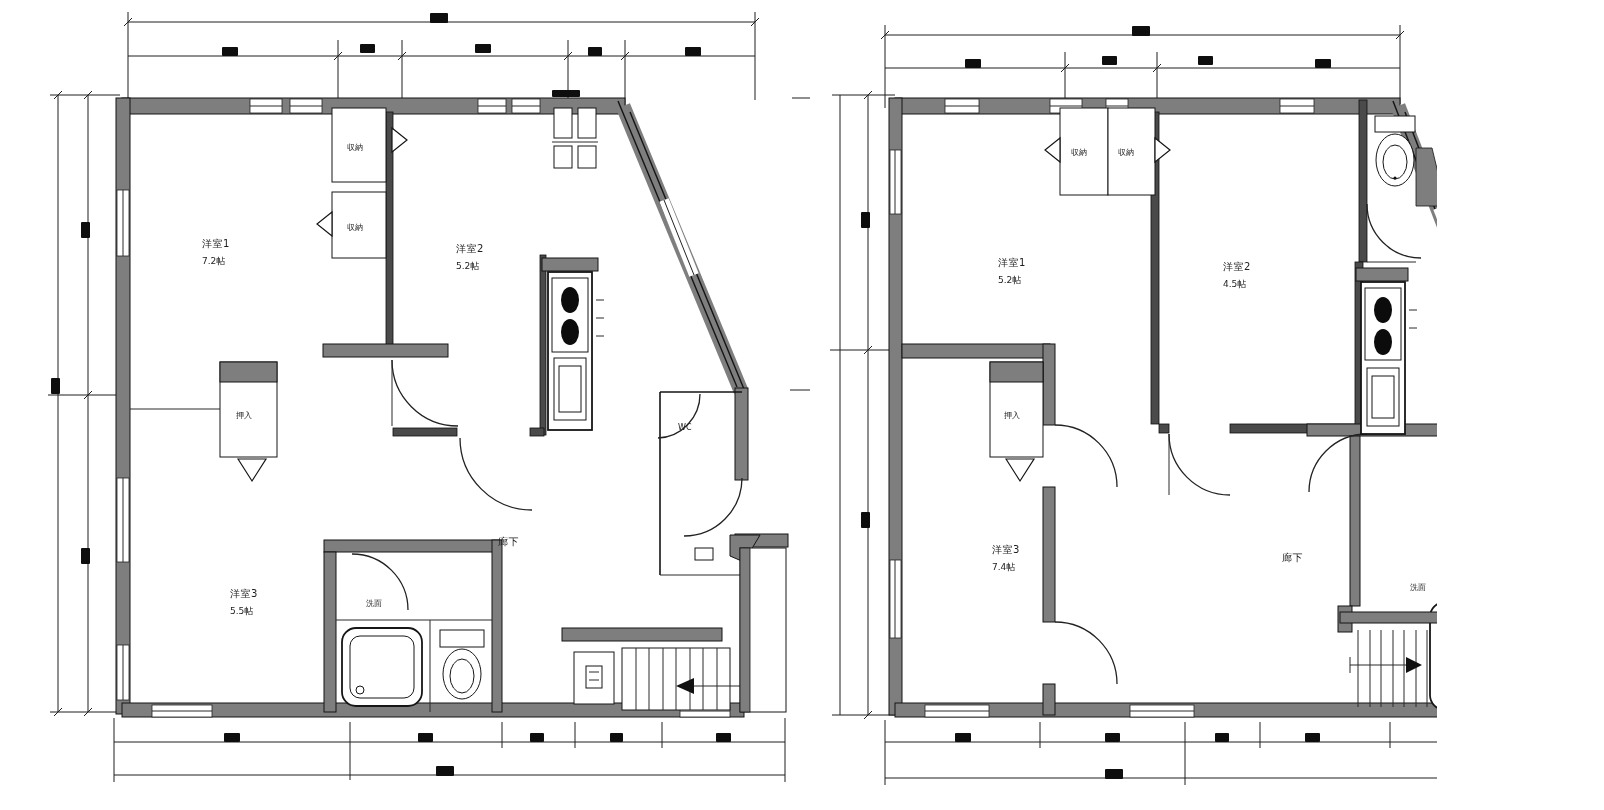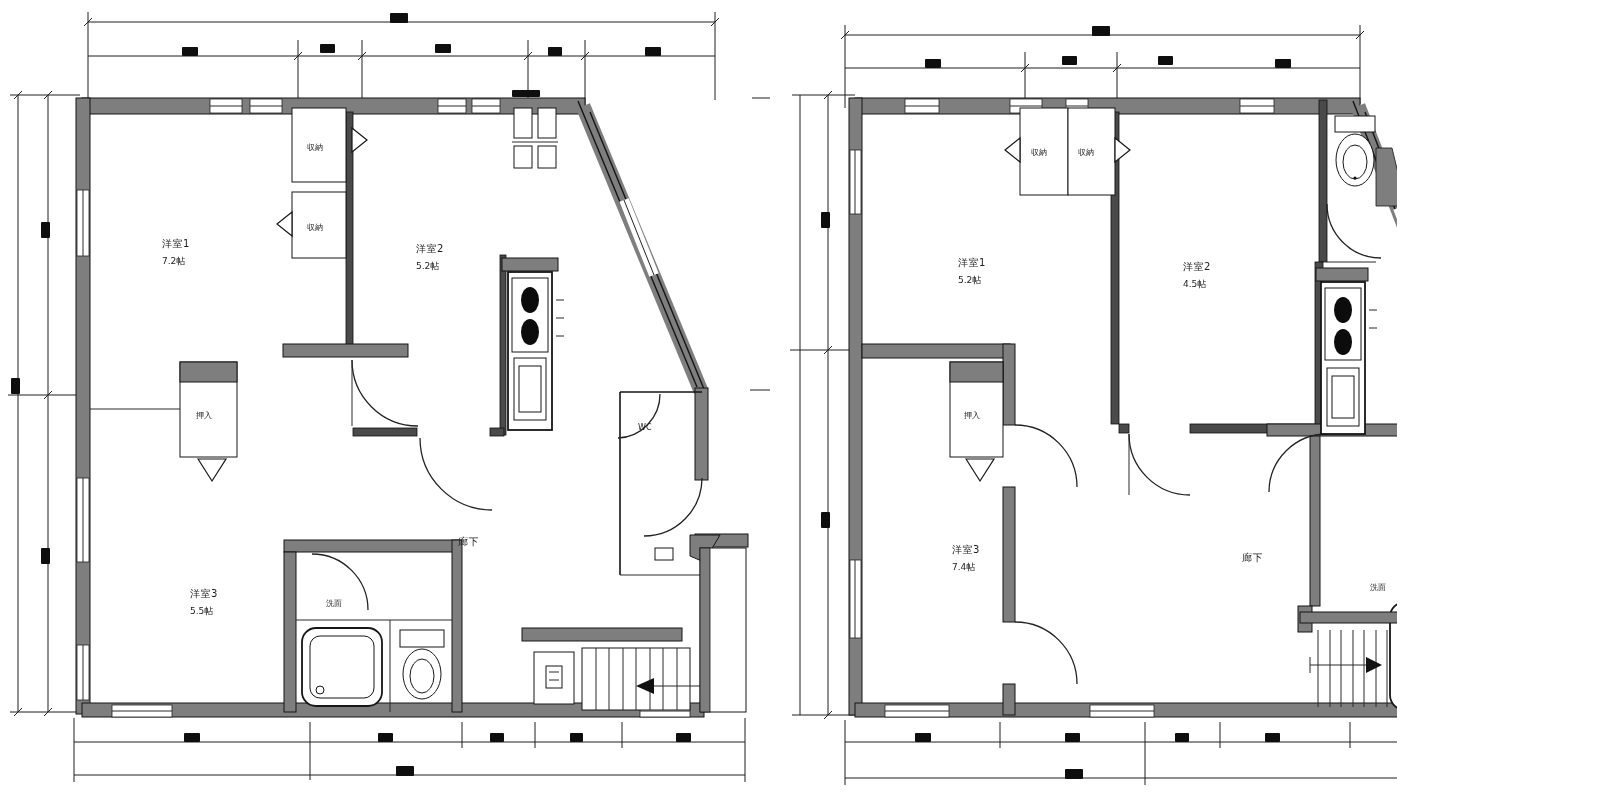--- a/index.html
+++ b/index.html
@@ -1,16 +1,16 @@
 <!DOCTYPE html>
 <html><head>
 <meta charset="utf-8">
 <style>
   html,body{margin:0;padding:0;background:#ffffff;}
-  .canvas{position:relative;width:1397px;height:810px;background:#fff;overflow:hidden;}
+  .canvas{position:relative;width:1397px;height:810px;background:#fff;overflow:hidden;margin-left:40px;}
   .sheet{position:absolute;top:0;filter:blur(0.45px);}
   svg text{font-family:"DejaVu Sans","Liberation Sans",sans-serif;fill:#1c1c1c;}
   .rlabel{font-size:10px;letter-spacing:0.5px;}
   .slabel{font-size:9px;}
   .tlabel{font-size:8px;}
   .wall{fill:#7e7e7e;stroke:#141414;stroke-width:1;}
   .iw{fill:#4a4a4a;stroke:#111;stroke-width:0.8;}
   .ln{stroke:#141414;stroke-width:1.6;fill:none;}
   .thin{stroke:#2a2a2a;stroke-width:1;fill:none;}
   .dim{stroke:#1f1f1f;stroke-width:1;fill:none;}

